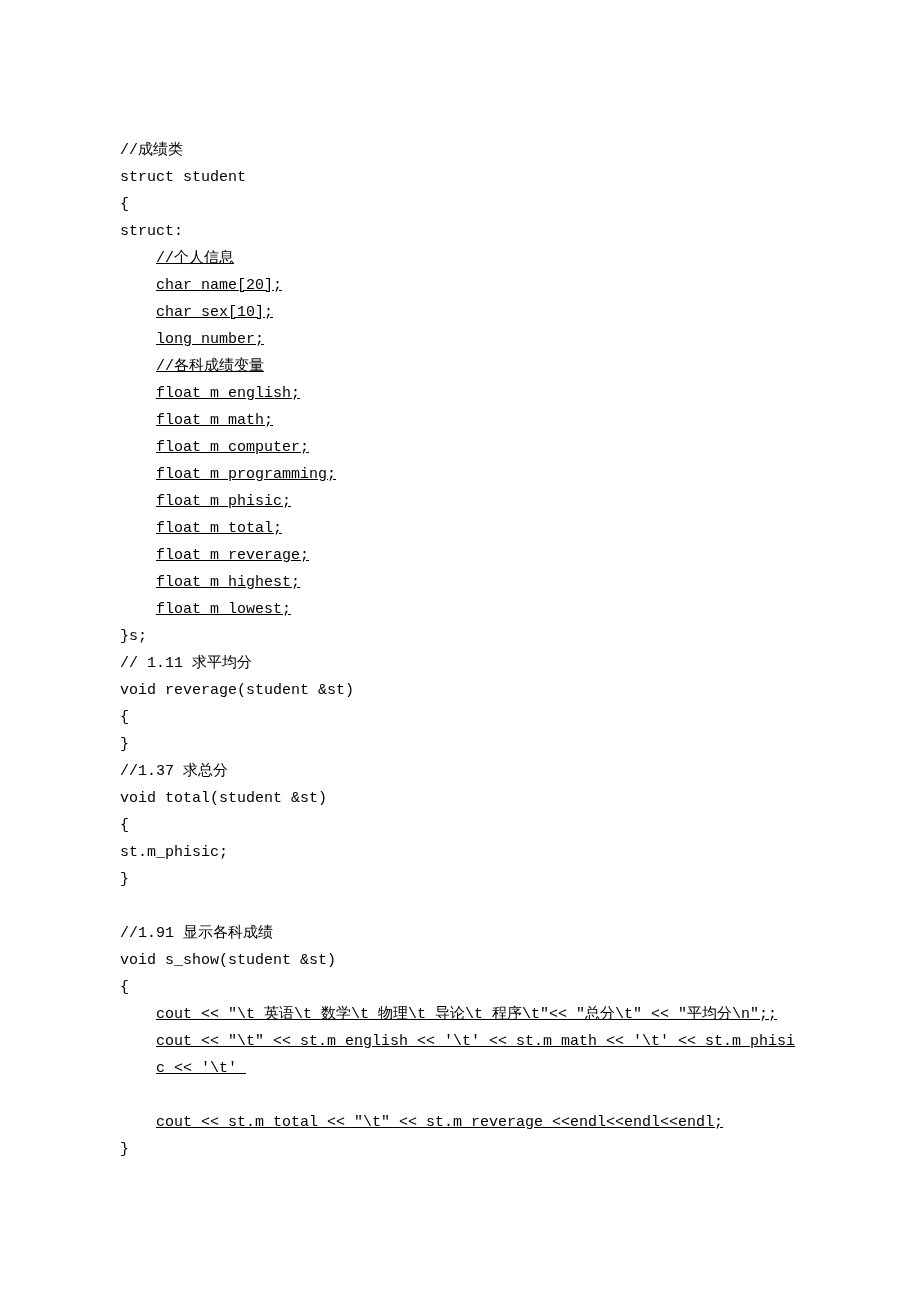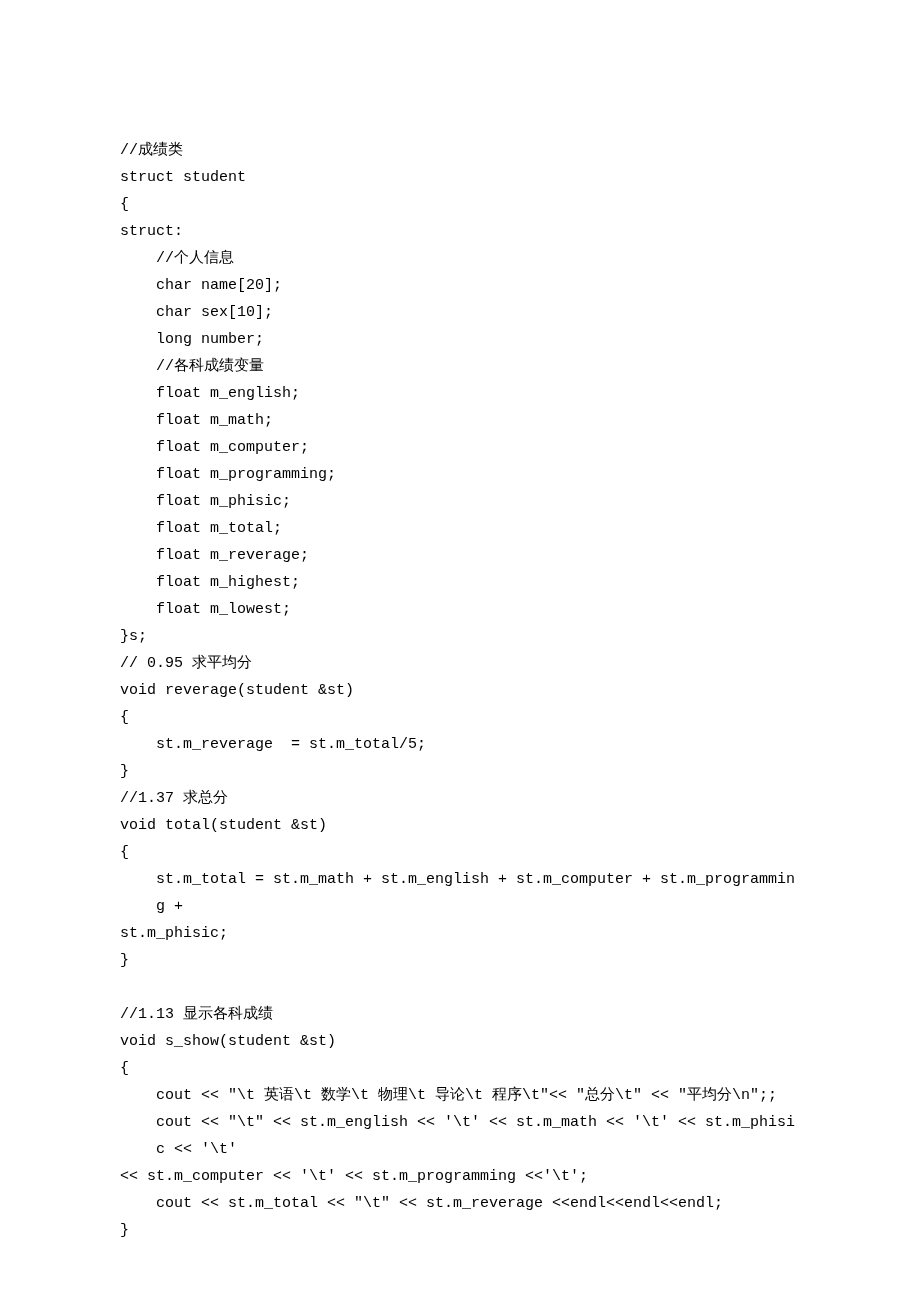--- a/index.html
+++ b/index.html
@@ -13,43 +13,43 @@
     width: 920px;
     min-height: 1302px;
     padding: 110px 120px 90px 120px;
     font-family: "SimSun", "Songti SC", "NSimSun", "FangSong", "Courier New", monospace;
     font-size: 15px;
     line-height: 27px;
     color: #000000;
     white-space: pre-wrap;
     word-break: break-all;
   }
-  .indent1 { padding-left: 4ch; display: block; }
+  .indent1 { padding-left: 4ch; display: block; text-decoration: underline; }
 </style>
 </head>
 <body>
 
 <div class="page">
 <span>//成绩类</span>
 <span>struct student</span>
 <span>{</span>
 <span>struct:</span>
 <span class="indent1">//个人信息</span><span class="indent1">char name[20];</span><span class="indent1">char sex[10];</span><span class="indent1">long number;</span><span class="indent1">//各科成绩变量</span><span class="indent1">float m_english;</span><span class="indent1">float m_math;</span><span class="indent1">float m_computer;</span><span class="indent1">float m_programming;</span><span class="indent1">float m_phisic;</span><span class="indent1">float m_total;</span><span class="indent1">float m_reverage;</span><span class="indent1">float m_highest;</span><span class="indent1">float m_lowest;</span><span>}s;</span>
-<span>// 0.95 求平均分</span>
+<span>// 1.11 求平均分</span>
 <span>void reverage(student &amp;st)</span>
 <span>{</span>
-<span class="indent1">st.m_reverage  = st.m_total/5;</span><span>}</span>
+<span>}</span>
 <span>//1.37 求总分</span>
 <span>void total(student &amp;st)</span>
 <span>{</span>
-<span class="indent1">st.m_total = st.m_math + st.m_english + st.m_computer + st.m_programming + </span><span>st.m_phisic;</span>
+<span>st.m_phisic;</span>
 <span>}</span>
 <span></span>
-<span>//1.13 显示各科成绩</span>
+<span>//1.91 显示各科成绩</span>
 <span>void s_show(student &amp;st)</span>
 <span>{</span>
-<span class="indent1">cout &lt;&lt; "\t 英语\t 数学\t 物理\t 导论\t 程序\t"&lt;&lt; "总分\t" &lt;&lt; "平均分\n";;</span><span class="indent1">cout &lt;&lt; "\t" &lt;&lt; st.m_english &lt;&lt; '\t' &lt;&lt; st.m_math &lt;&lt; '\t' &lt;&lt; st.m_phisic &lt;&lt; '\t' </span><span>&lt;&lt; st.m_computer &lt;&lt; '\t' &lt;&lt; st.m_programming &lt;&lt;'\t';</span>
+<span class="indent1">cout &lt;&lt; "\t 英语\t 数学\t 物理\t 导论\t 程序\t"&lt;&lt; "总分\t" &lt;&lt; "平均分\n";;</span><span class="indent1">cout &lt;&lt; "\t" &lt;&lt; st.m_english &lt;&lt; '\t' &lt;&lt; st.m_math &lt;&lt; '\t' &lt;&lt; st.m_phisic &lt;&lt; '\t' </span>
 <span class="indent1">cout &lt;&lt; st.m_total &lt;&lt; "\t" &lt;&lt; st.m_reverage &lt;&lt;endl&lt;&lt;endl&lt;&lt;endl;</span><span>}</span>
 <span></span>
 
 
 
 </div>
 
 </body></html>

